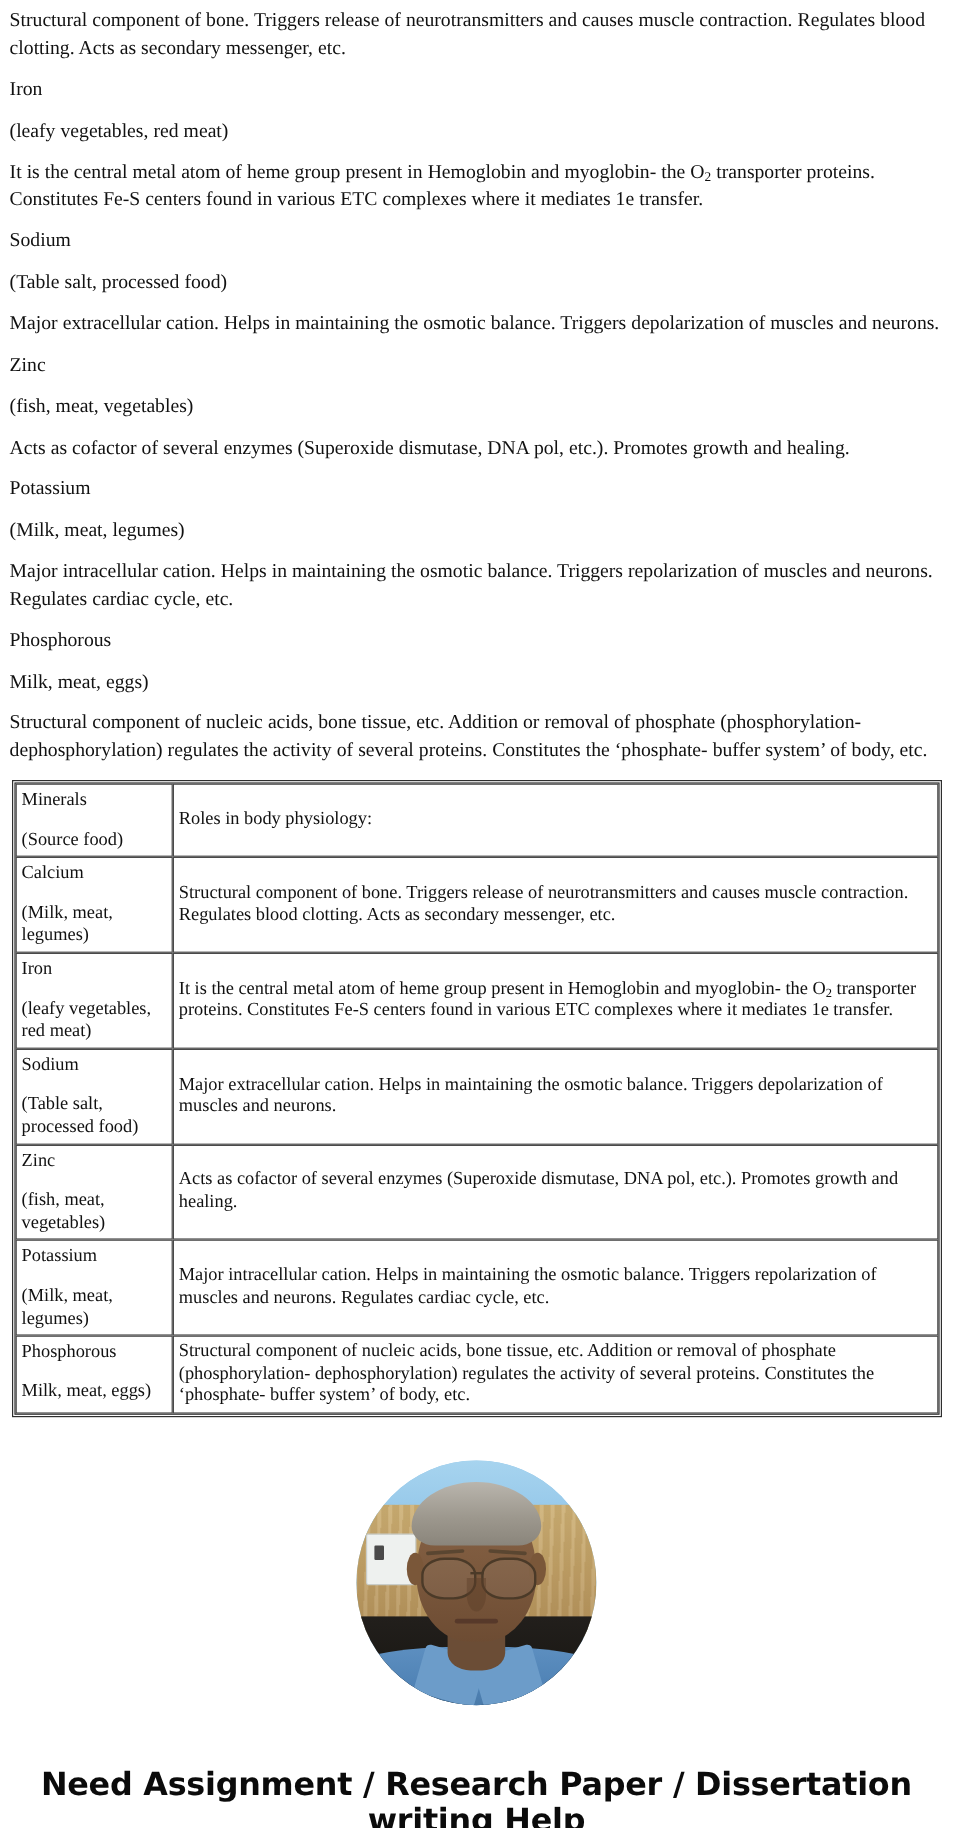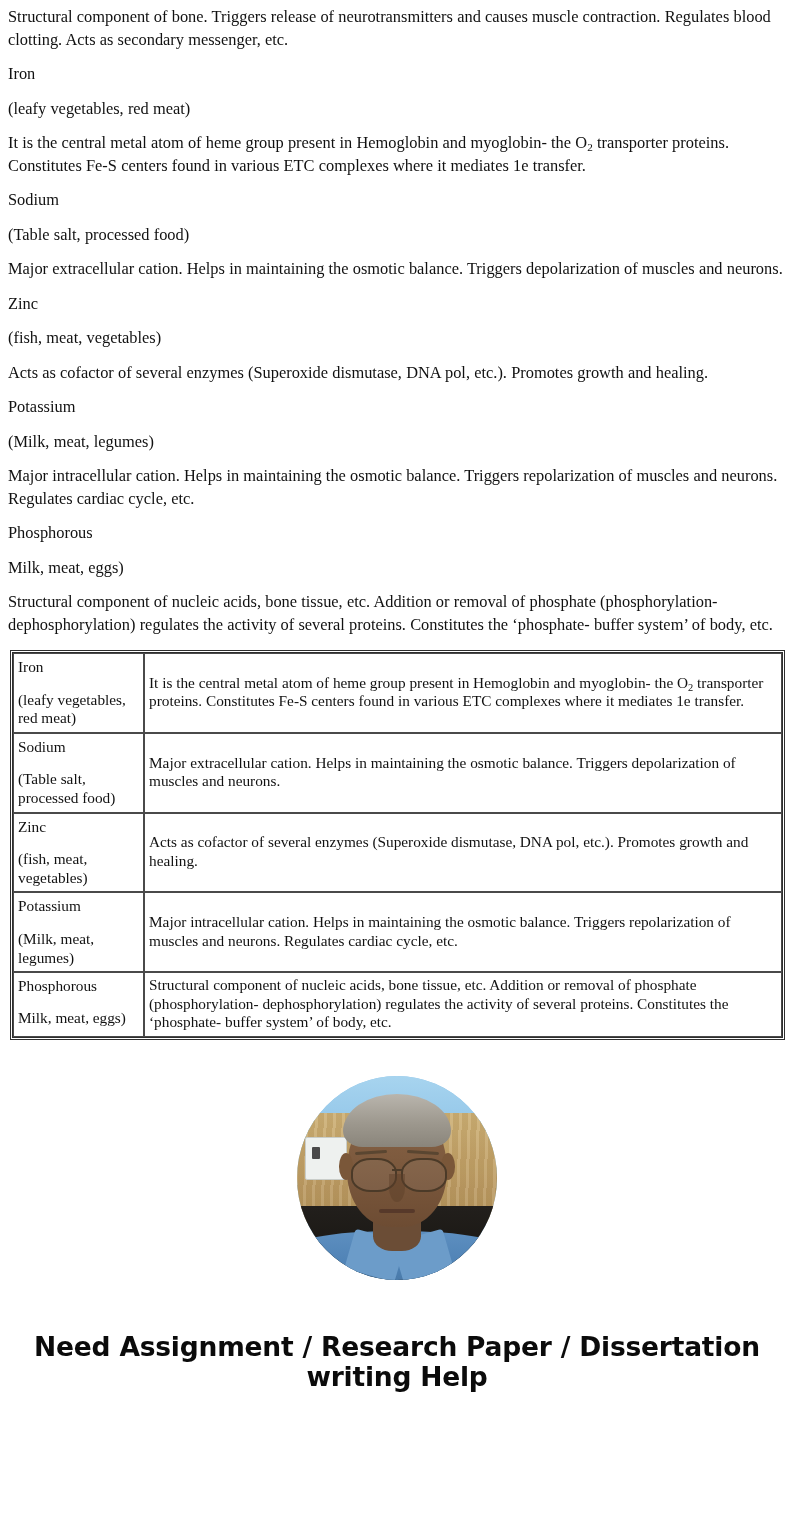--- a/index.html
+++ b/index.html
@@ -254,21 +254,39 @@
 
     <p class="para">Milk, meat, eggs)</p>
 
     <p class="para tight">Structural component of nucleic acids, bone tissue, etc. Addition or removal of phosphate (phosphorylation- dephosphorylation) regulates the activity of several proteins. Constitutes the ‘phosphate- buffer system’ of body, etc.</p>
   </div>
 
   <div class="table-wrap">
     <table class="minerals">
       <tbody>
 
-
+        <tr class="r-head">
+          <td class="col-mineral">
+            <span class="cell-name">Minerals</span>
+            <span class="cell-src">(Source food)</span>
+          </td>
+          <td class="col-role">
+            <span class="cell-text">Roles in body physiology:</span>
+          </td>
+        </tr>
+
+        <tr class="r-ca">
+          <td class="col-mineral">
+            <span class="cell-name">Calcium</span>
+            <span class="cell-src">(Milk, meat, legumes)</span>
+          </td>
+          <td class="col-role">
+            <span class="cell-text">Structural component of bone. Triggers release of neurotransmitters and causes muscle contraction. Regulates blood clotting. Acts as secondary messenger, etc.</span>
+          </td>
+        </tr>
 
         <tr class="r-fe">
           <td class="col-mineral">
             <span class="cell-name">Iron</span>
             <span class="cell-src">(leafy vegetables, red meat)</span>
           </td>
           <td class="col-role">
             <span class="cell-text"><span>It is the central metal atom of heme group present in Hemoglobin and myoglobin- the O</span><sub>2</sub><span> transporter proteins. Constitutes Fe-S centers found in various ETC complexes where it mediates 1e transfer.</span></span>
           </td>
         </tr>

